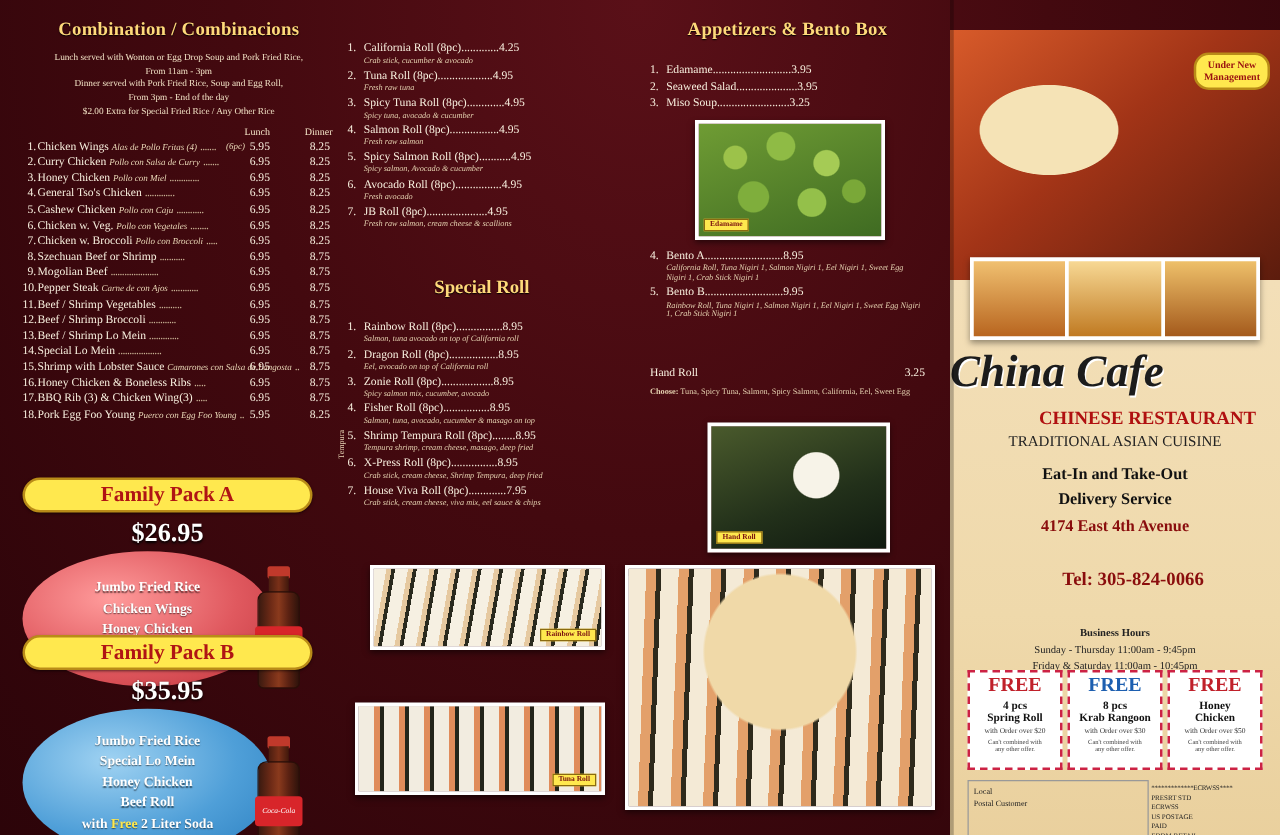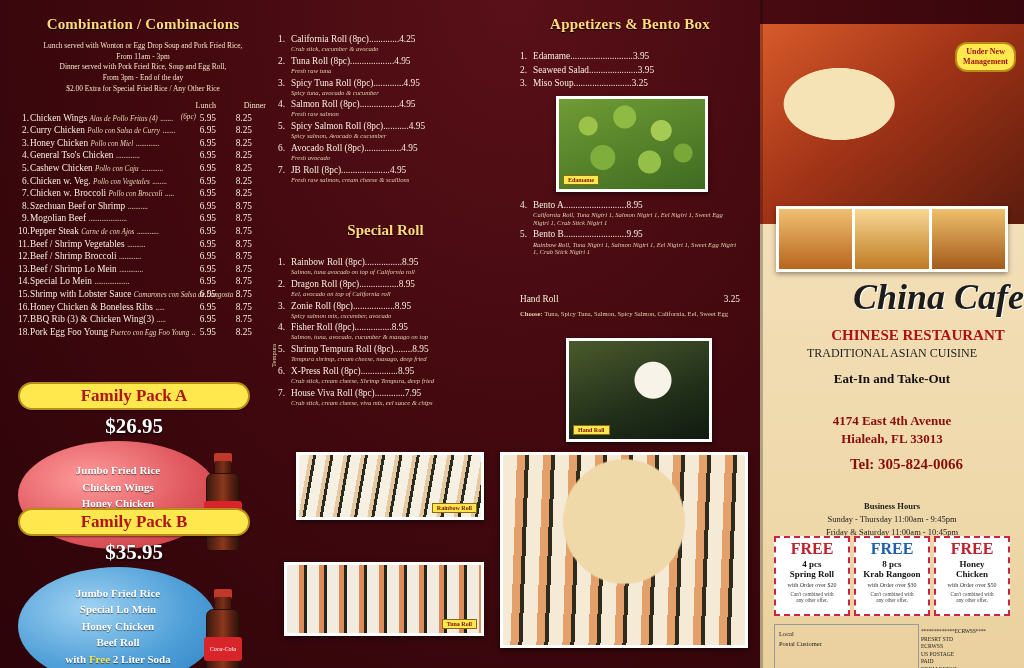--- a/index.html
+++ b/index.html
@@ -33,21 +33,21 @@
   ul.items { list-style:none; margin:0; padding:0; }
   ul.items li { position:relative; color:#f7eedd; font-size:9.3px; line-height:1.12; padding-left:12px; margin-bottom:2.2px; }
   ul.items li .num { position:absolute; left:0; top:0; width:11px; text-align:right; color:#f7eedd; }
   ul.items li .it { }
   ul.items li .es { font-style:italic; font-size:7.2px; color:#e9d7b6; }
   .desc { display:block; color:#e3cfae; font-size:6.6px; font-style:italic; margin-top:.5px; }
 
   
   .combo li { padding-left:13px; }
   .combo .p1 { position:absolute; right:52px; }
-  .combo .p2 { position:absolute; right:16px; }
+  .combo .p2 { position:absolute; right:4px; }
   .combo .dotfill { color:#c9b395; letter-spacing:-.5px; }
 
   
   .srow { position:relative; color:#f7eedd; font-size:9.3px; padding-left:13px; margin-bottom:3px; line-height:1.15;}
   .srow .num { position:absolute; left:0; }
   .srow .pr { float:right; }
 
   
   .fampack { position:absolute; width:232px; }
   .fp-title {
@@ -114,21 +114,21 @@
   }
   .under-new { position:absolute; right:8px; top:18px; background:#ffe84e; border:2px solid #b98b18;
     border-radius:12px; color:#9a1010; font-weight:bold; font-size:8px; text-align:center; padding:3px 6px; line-height:1.25; }
   .thumbs { position:absolute; left:16px; top:182px; width:232px; height:66px; display:flex; gap:3px;
     border:3px solid #fff; background:#fff; box-shadow:0 2px 5px rgba(0,0,0,.4); }
   .thumbs div { flex:1; }
   .t1 { background:linear-gradient(#f0c070,#b8651f); }
   .t2 { background:linear-gradient(#f7d894,#c07a22); }
   .t3 { background:linear-gradient(#eec06a,#a45a1c); }
 
-  .brand { position:absolute; left:0; top:252px; width:264px; text-align:right;
+  .brand { position:absolute; left:0; top:252px; width:264px; text-align:left;
     font-family:"Liberation Serif", serif; font-style:italic; font-weight:bold;
     font-size:36px; color:#1c1c1c; text-shadow:1px 1px 0 #fff; }
   .brand-sub { position:absolute; left:0; top:303px; width:316px; text-align:center;
     color:#b01010; font-weight:bold; font-size:15px; }
   .brand-sub2 { position:absolute; left:0; top:322px; width:264px; text-align:center;
     color:#222; font-size:12px; }
   .serv { position:absolute; left:0; top:345px; width:264px; text-align:center; color:#111; font-weight:bold; font-size:13px; line-height:1.5;}
   .addr { position:absolute; left:0; top:388px; width:264px; text-align:center; color:#8a0d0d; font-weight:bold; font-size:13px; line-height:1.35; }
   .tel { position:absolute; left:0; top:430px; width:293px; text-align:center; color:#8a0d0d; font-weight:bold; font-size:15px; line-height:1.4; }
   .hours { position:absolute; left:0; top:476px; width:264px; text-align:center; color:#222; font-size:8.5px; line-height:1.55; }
@@ -310,24 +310,24 @@
       <div class="t1"></div>
       <div class="t2"></div>
       <div class="t3"></div>
     </div>
 
     <div class="brand">China Cafe</div>
     <div class="brand-sub">CHINESE RESTAURANT</div>
     <div class="brand-sub2">TRADITIONAL ASIAN CUISINE</div>
     <div class="serv">
       <div>Eat-In and Take-Out</div>
+      <div>Delivery Service</div>
     </div>
     <div class="addr">
       <div>4174 East 4th Avenue</div>
-      <div>Hialeah, FL 33013</div>
     </div>
     <div class="tel">
       <div>Tel: 305-824-0066</div>
     </div>
     <div class="hours">
       <div class="h-title">Business  Hours</div>
       <div>Sunday - Thursday 11:00am - 9:45pm</div>
       <div>Friday &amp; Saturday 11:00am - 10:45pm</div>
     </div>
 

